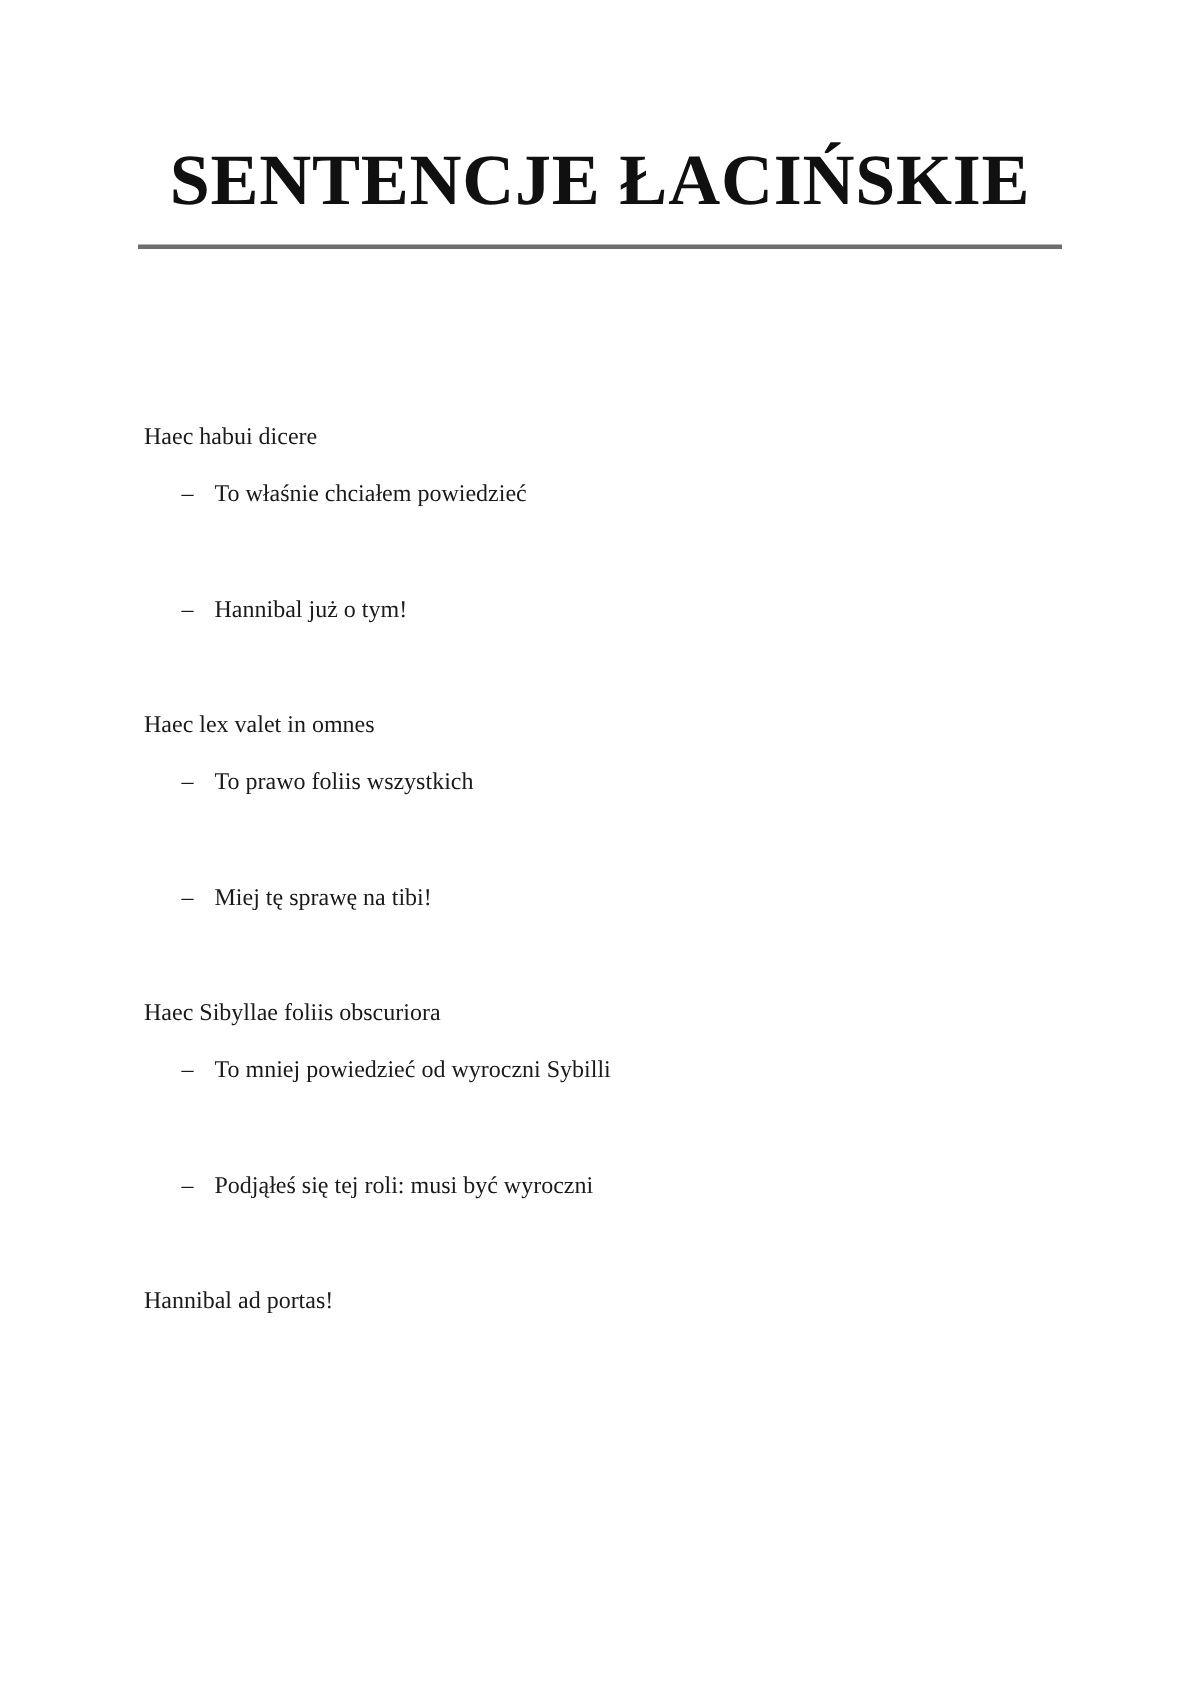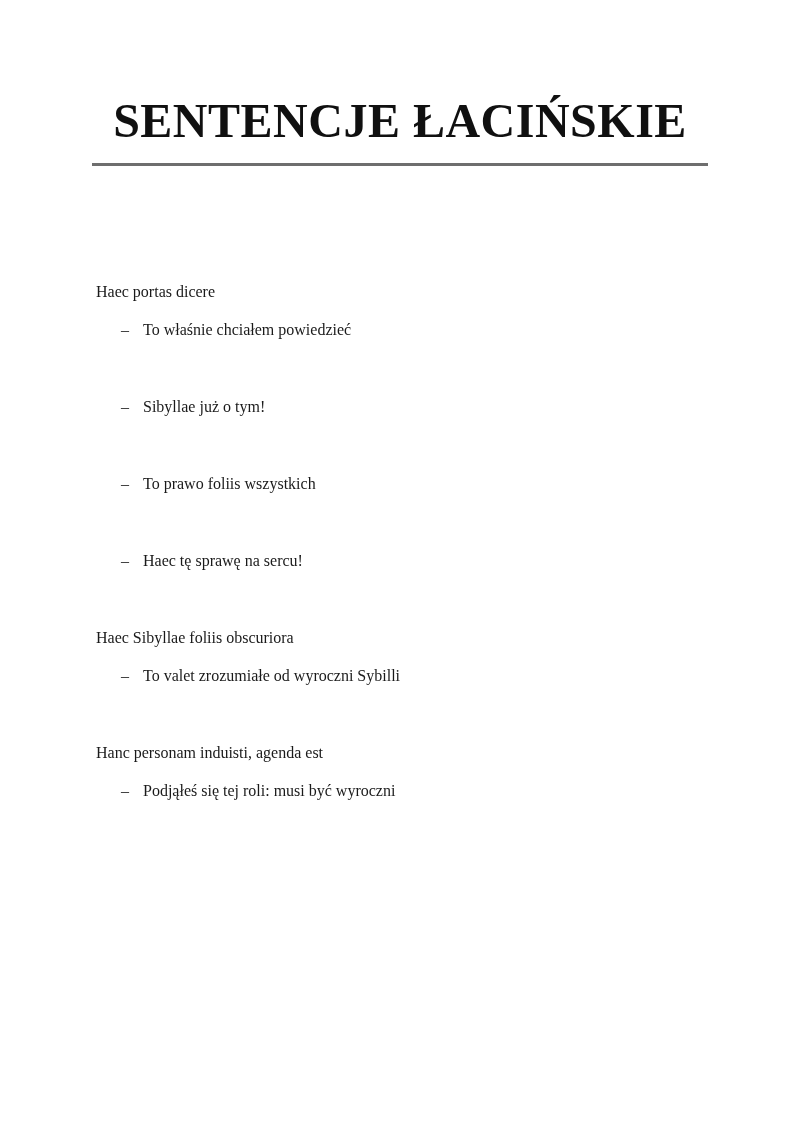--- a/index.html
+++ b/index.html
@@ -66,58 +66,62 @@
   }
 </style>
 </head>
 <body>
 
 <div class="page">
   <h1 class="title">SENTENCJE ŁACIŃSKIE</h1>
   <div class="title-rule"></div>
   <div class="entries" id="entries">
   <div class="entry">
-    <div class="latin">Haec portas dicere</div>
+    <div class="latin">Haec habui dicere</div>
     <div class="translation">
       <span class="dash">–</span>
       <span class="polish">To właśnie chciałem powiedzieć</span>
     </div>
   </div>
 
   <div class="entry">
     <div class="translation">
       <span class="dash">–</span>
-      <span class="polish">Sibyllae już o tym!</span>
+      <span class="polish">Hannibal już o tym!</span>
     </div>
   </div>
 
   <div class="entry">
+    <div class="latin">Haec lex valet in omnes</div>
     <div class="translation">
       <span class="dash">–</span>
       <span class="polish">To prawo foliis wszystkich</span>
     </div>
   </div>
 
   <div class="entry">
     <div class="translation">
       <span class="dash">–</span>
-      <span class="polish">Haec tę sprawę na sercu!</span>
+      <span class="polish">Miej tę sprawę na tibi!</span>
     </div>
   </div>
 
   <div class="entry extra-gap">
     <div class="latin">Haec Sibyllae foliis obscuriora</div>
     <div class="translation">
       <span class="dash">–</span>
-      <span class="polish">To valet zrozumiałe od wyroczni Sybilli</span>
+      <span class="polish">To mniej powiedzieć od wyroczni Sybilli</span>
     </div>
   </div>
 
   <div class="entry">
-    <div class="latin">Hanc personam induisti, agenda est</div>
     <div class="translation">
       <span class="dash">–</span>
       <span class="polish">Podjąłeś się tej roli: musi być wyroczni</span>
     </div>
   </div>
 
+  <div class="entry no-translation">
+    <div class="latin">Hannibal ad portas!</div>
+
+  </div>
 </div>
 </div>
 
 </body></html>

